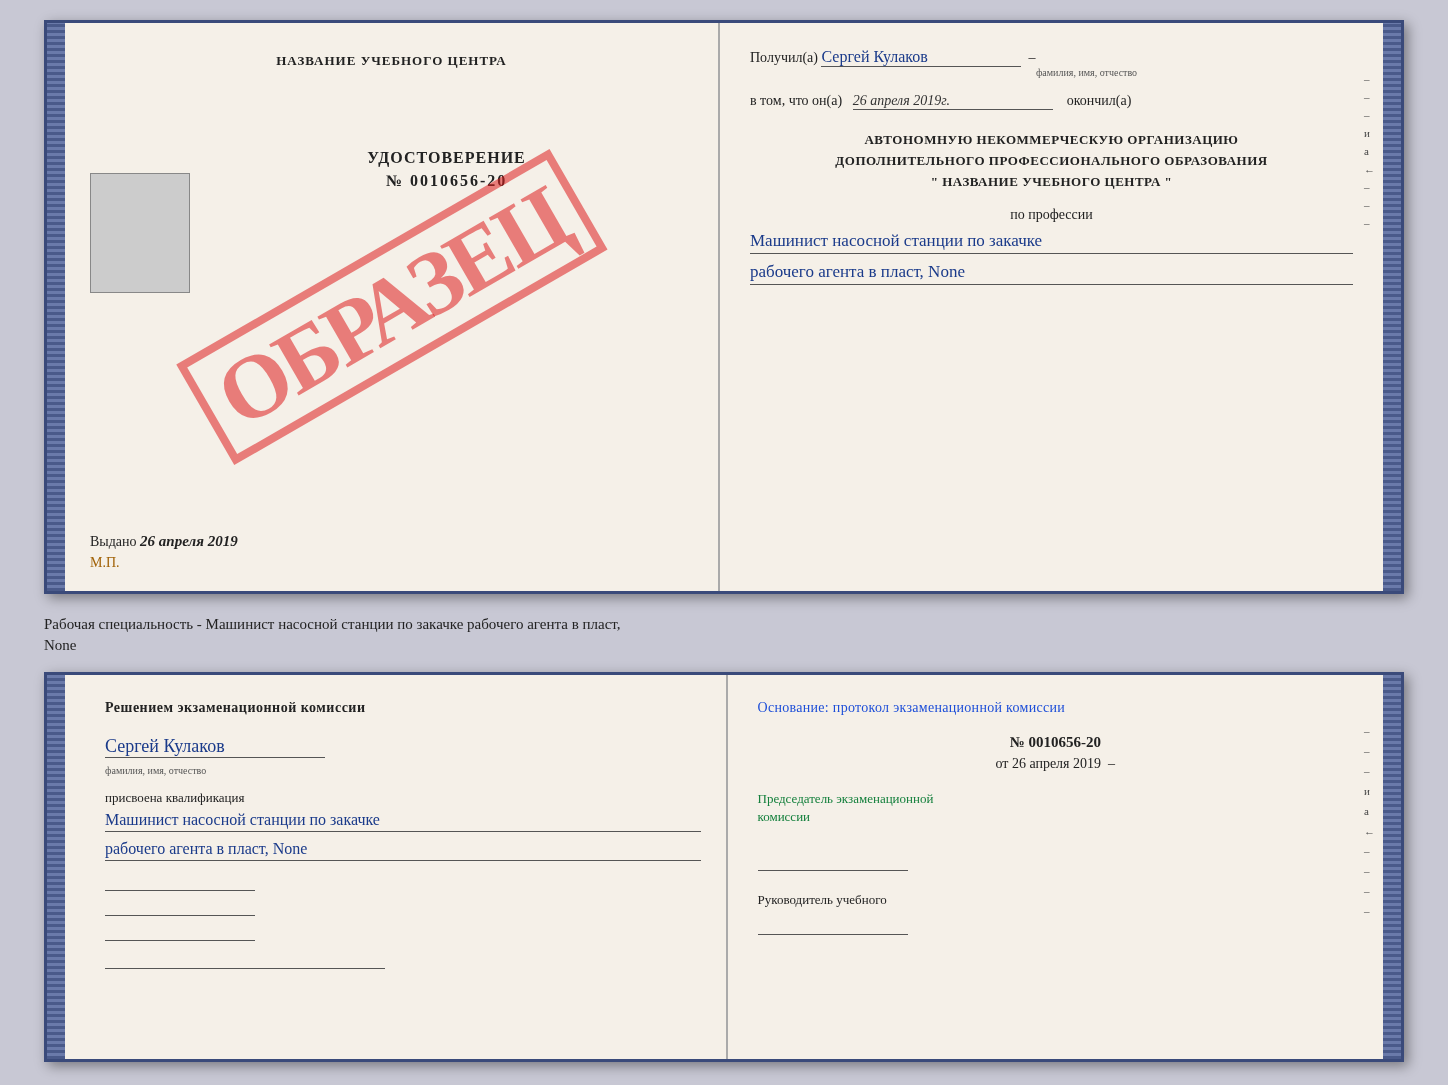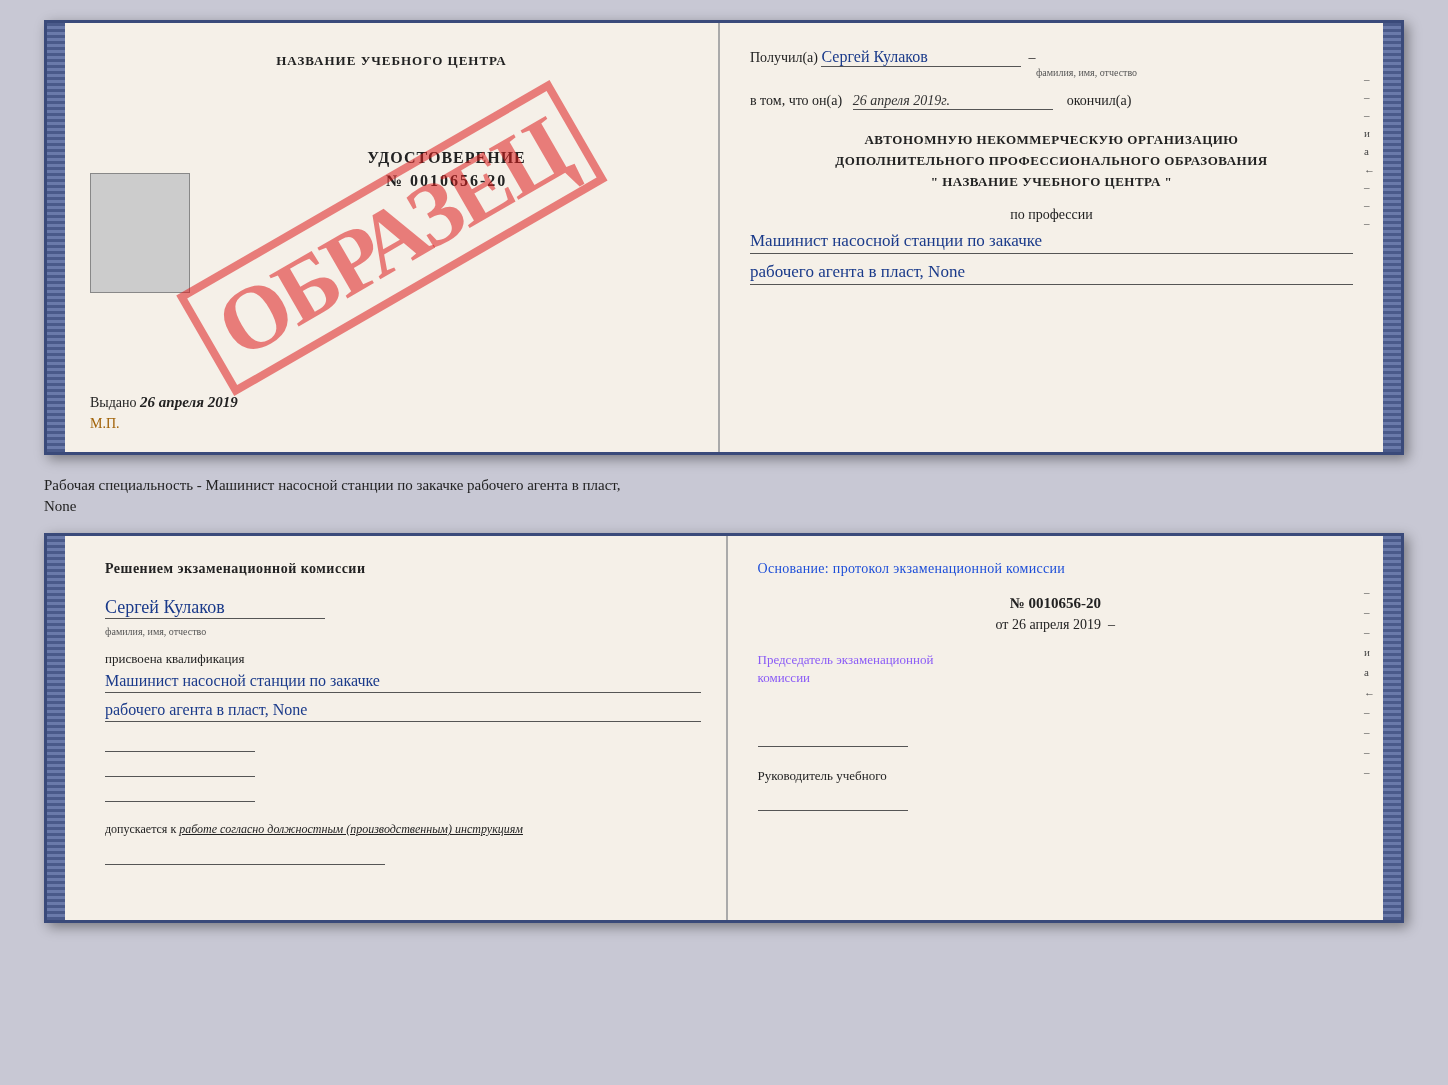--- a/index.html
+++ b/index.html
@@ -19,21 +19,21 @@
       display: flex;
       flex-direction: column;
       align-items: center;
       padding: 20px;
       gap: 12px;
     }
 
     
     .top-document {
       width: 1360px;
-      height: 435px;
+      height: 574px;
       background: #f5f0e8;
       border: 3px solid #3a4a7a;
       display: flex;
       position: relative;
       box-shadow: 4px 4px 12px rgba(0,0,0,0.4);
     }
 
     .doc-spine {
       width: 18px;
       background: repeating-linear-gradient(
@@ -331,23 +331,23 @@
 
     .protocol-date {
       font-size: 14px;
       color: #222;
       text-align: center;
       margin-bottom: 18px;
     }
 
     .chairman-label {
       font-size: 13px;
-      color: #8b5cf6;
+      color: #15803d;
       line-height: 1.4;
-      margin-bottom: 40px;
+      margin-bottom: 25px;
     }
 
     .director-label {
       font-size: 13px;
       color: #222;
       line-height: 1.4;
     }
 
     .right-side-marks {
       position: absolute;
@@ -452,24 +452,20 @@
       <div class="qualification-label">присвоена квалификация</div>
       <span class="qualification-handwritten">Машинист насосной станции по закачке</span>
       <span class="qualification-handwritten">рабочего агента в пласт, None</span>
 
       <div style="margin-top: 10px;">
         <span class="signature-line"></span>
         <span class="signature-line"></span>
         <span class="signature-line"></span>
       </div>
 
-      <div class="allowed-line">
-        <span>допускается к</span>
-        <span class="allowed-italic">работе согласно должностным (производственным) инструкциям</span>
-      </div>
       <span class="signature-line" style="width:280px; margin-top:8px;"></span>
     </div>
 
     <div class="bottom-right">
 
       <div class="right-side-marks">
         <span>–</span>
         <span>–</span>
         <span>–</span>
         <span>и</span>

